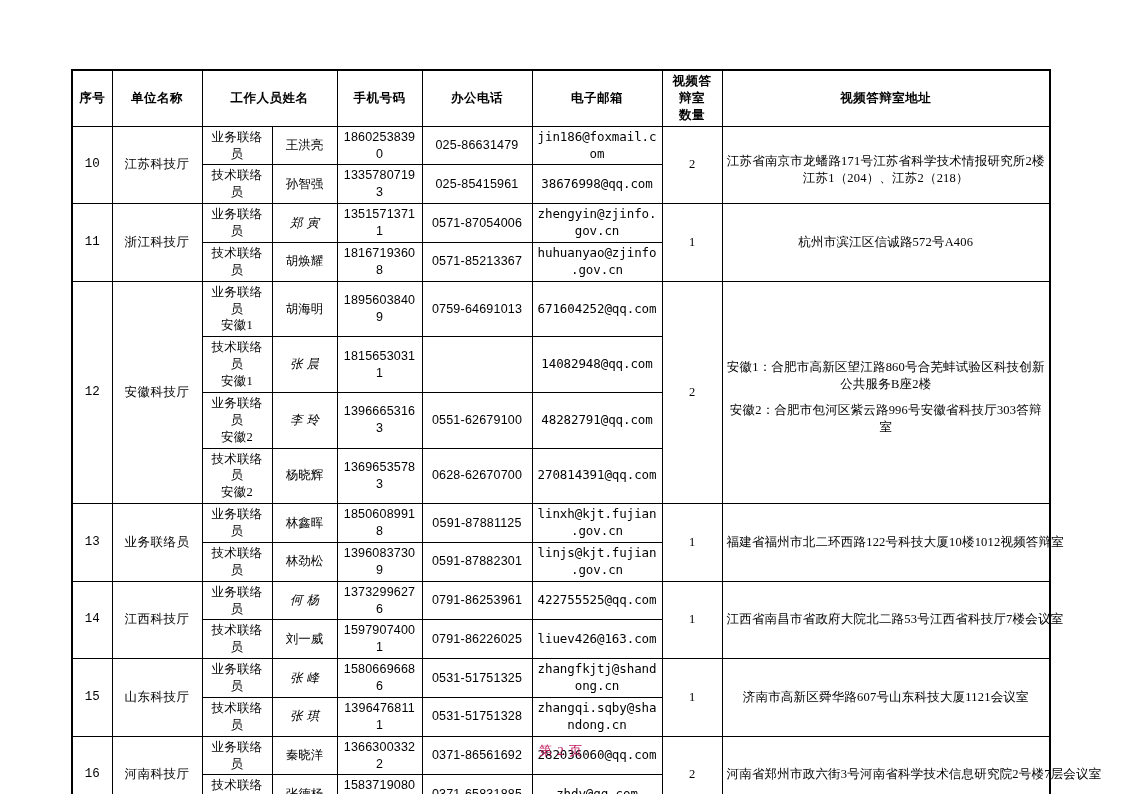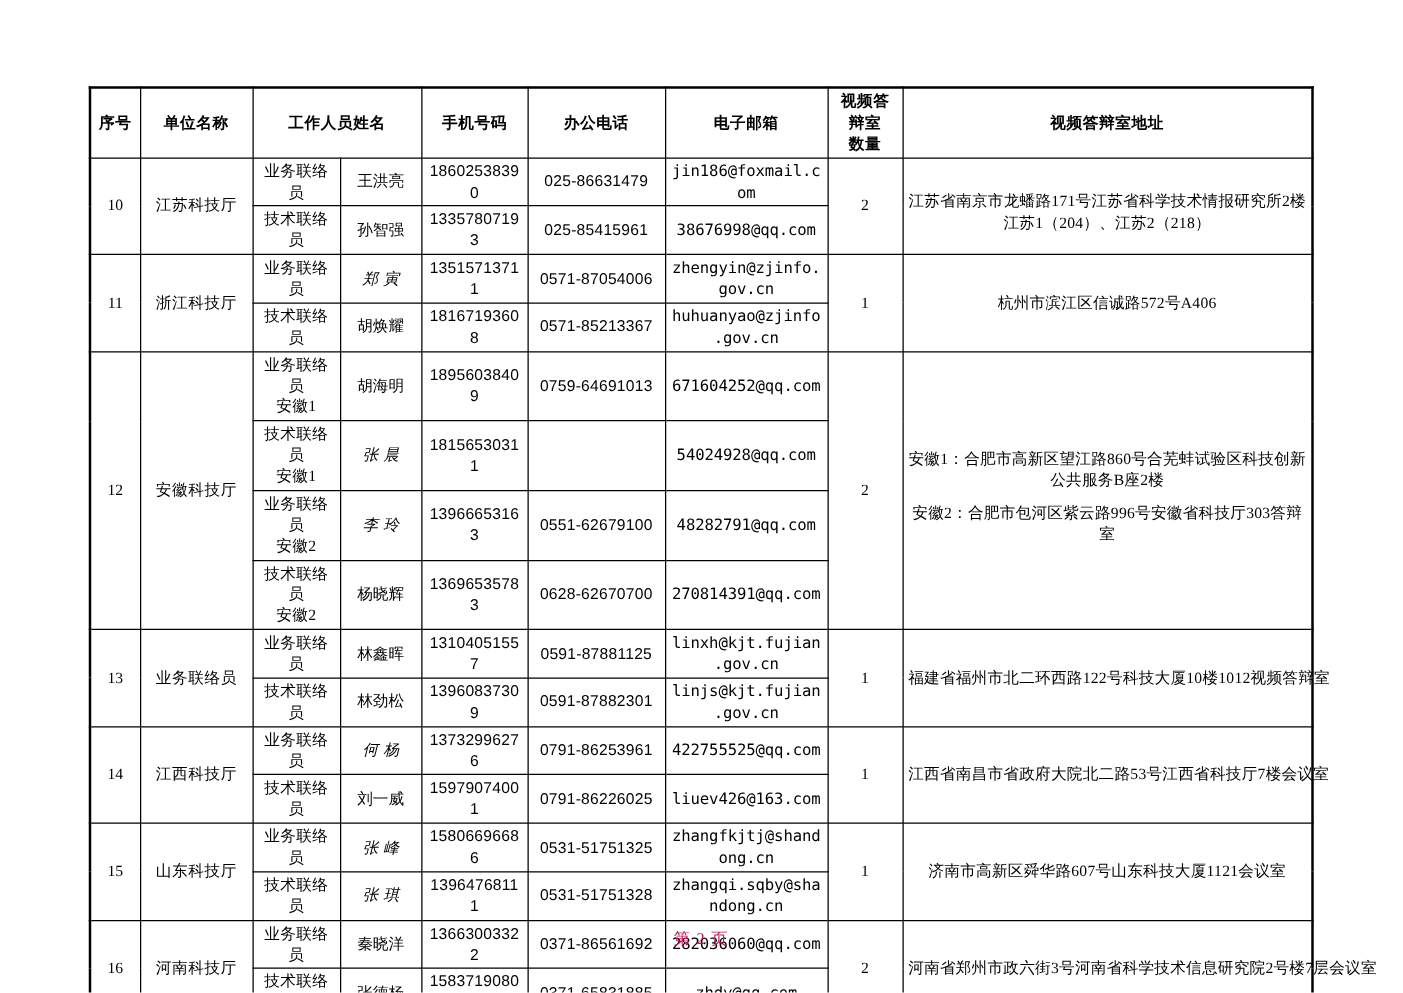--- a/index.html
+++ b/index.html
@@ -60,21 +60,21 @@
   col.c-seq      { width: 40px; }
   col.c-unit     { width: 90px; }
   col.c-role     { width: 70px; }
   col.c-name     { width: 65px; }
   col.c-mobile   { width: 85px; }
   col.c-office   { width: 110px; }
   col.c-email    { width: 130px; }
   col.c-count    { width: 60px; }
   col.c-addr     { width: 328px; }
 
-  td.seq-cell { font-size: 13px; }
+  td.seq-cell { font-size: 13px; font-family: Liberation Mono, monospace; }
   td.unit-cell { font-size: 13.5px; letter-spacing: 0.5px; margin-top: 48px; }
   td.role-cell { font-size: 12.5px; letter-spacing: 0.3px; margin-top: 48px; }
   td.name-cell { font-size: 13px; }
   td.mobile-cell, td.office-cell { font-size: 12.5px; font-family: Liberation Sans, sans-serif; letter-spacing: 0.2px; }
   td.email-cell {
     font-family: "DejaVu Sans Mono", "Liberation Mono", monospace;
     font-size: 10.5px;
     text-align: left;
     padding-left: 5px;
     letter-spacing: -0.1px;
@@ -205,21 +205,21 @@
             </td>
           </tr>
           <tr>
             <td class="role-cell">
               <span class="role-sub">技术联络员</span>
               <span class="role-sub">安徽1</span>
             </td>
             <td class="name-cell"><span class="name-spaced">张晨</span></td>
             <td class="mobile-cell">18156530311</td>
             <td class="office-cell"></td>
-            <td class="email-cell">54024928@qq.com</td>
+            <td class="email-cell">14082948@qq.com</td>
           </tr>
           <tr>
             <td class="role-cell">
               <span class="role-sub">业务联络员</span>
               <span class="role-sub">安徽2</span>
             </td>
             <td class="name-cell"><span class="name-spaced">李玲</span></td>
             <td class="mobile-cell">13966653163</td>
             <td class="office-cell">0551-62679100</td>
             <td class="email-cell">48282791@qq.com</td>
@@ -234,21 +234,21 @@
             <td class="office-cell">0628-62670700</td>
             <td class="email-cell">270814391@qq.com</td>
           </tr>
           <tr>
             <td class="seq-cell" rowspan="2">13</td>
             <td class="unit-cell" rowspan="2">业务联络员</td>
             <td class="role-cell">
               <span class="role-sub">业务联络员</span>
             </td>
             <td class="name-cell"><span>林鑫晖</span></td>
-            <td class="mobile-cell">13104051557</td>
+            <td class="mobile-cell">18506089918</td>
             <td class="office-cell">0591-87881125</td>
             <td class="email-cell">linxh@kjt.fujian.gov.cn</td>
             <td class="count-cell" rowspan="2">1</td>
             <td class="addr-cell" rowspan="2">
               <span class="addr-line">福建省福州市北二环西路122号科技大厦10楼1012视频答辩室</span>
             </td>
           </tr>
           <tr>
             <td class="role-cell">
               <span class="role-sub">技术联络员</span>

